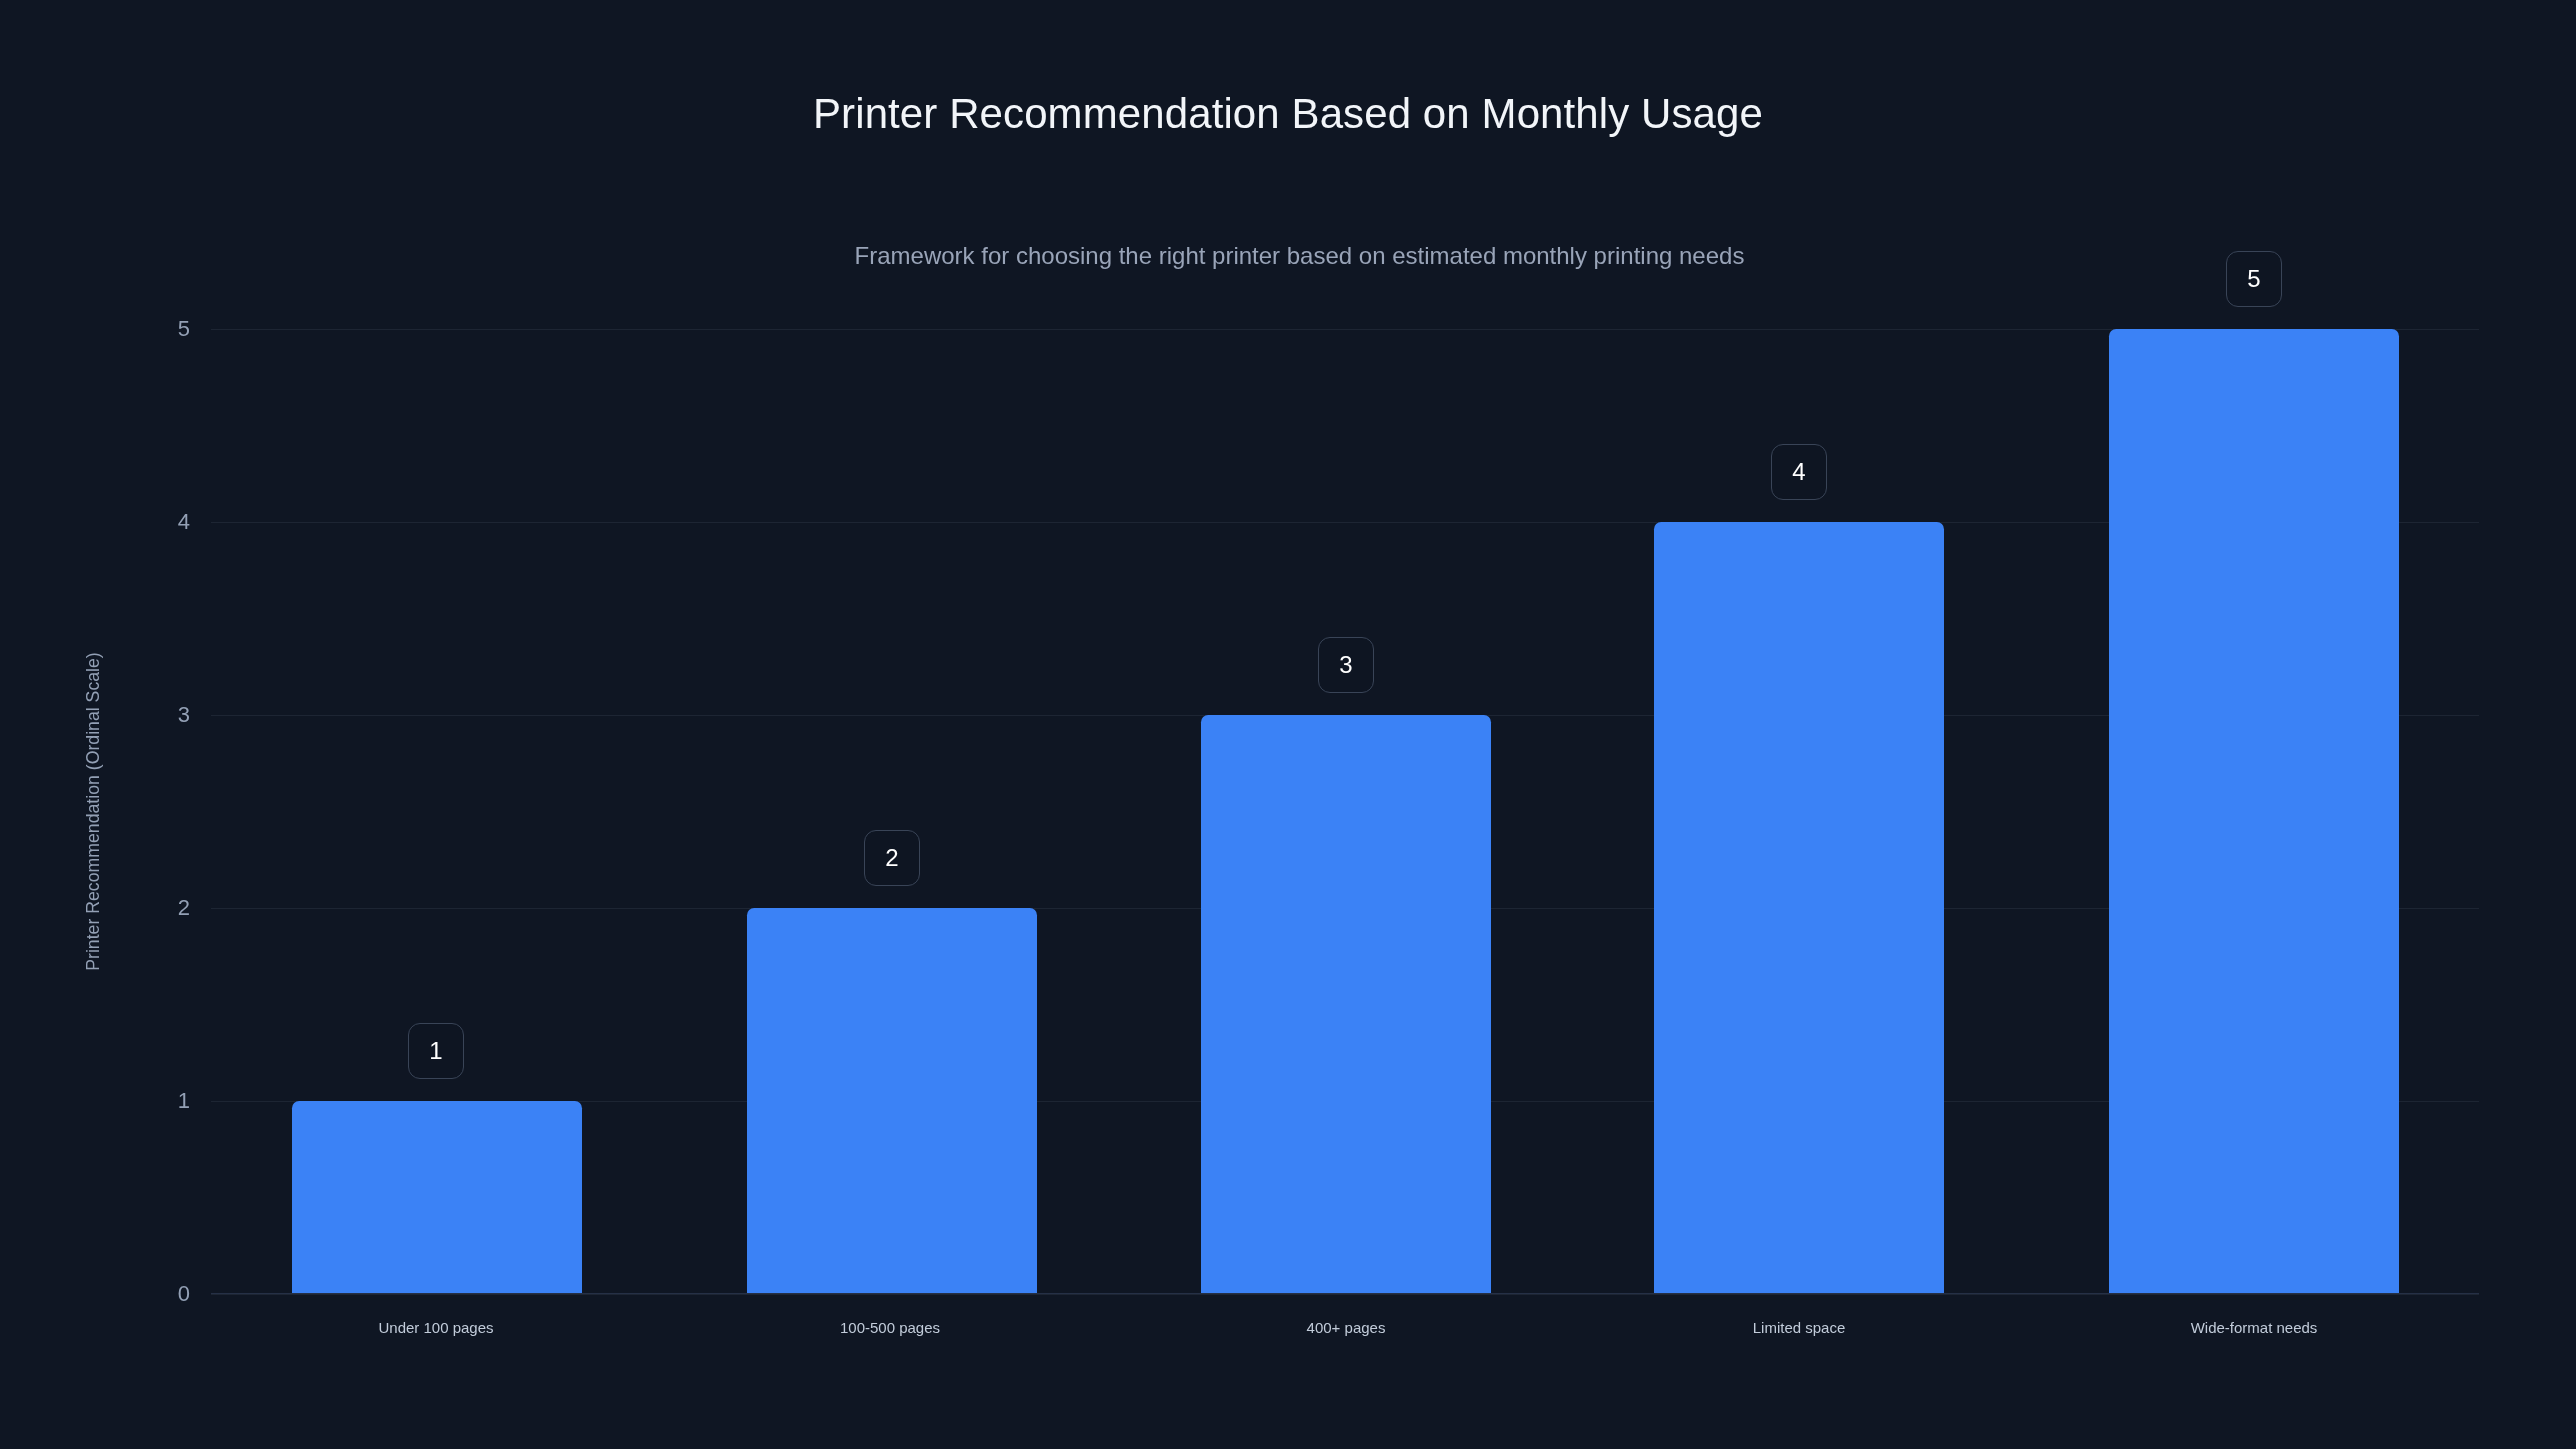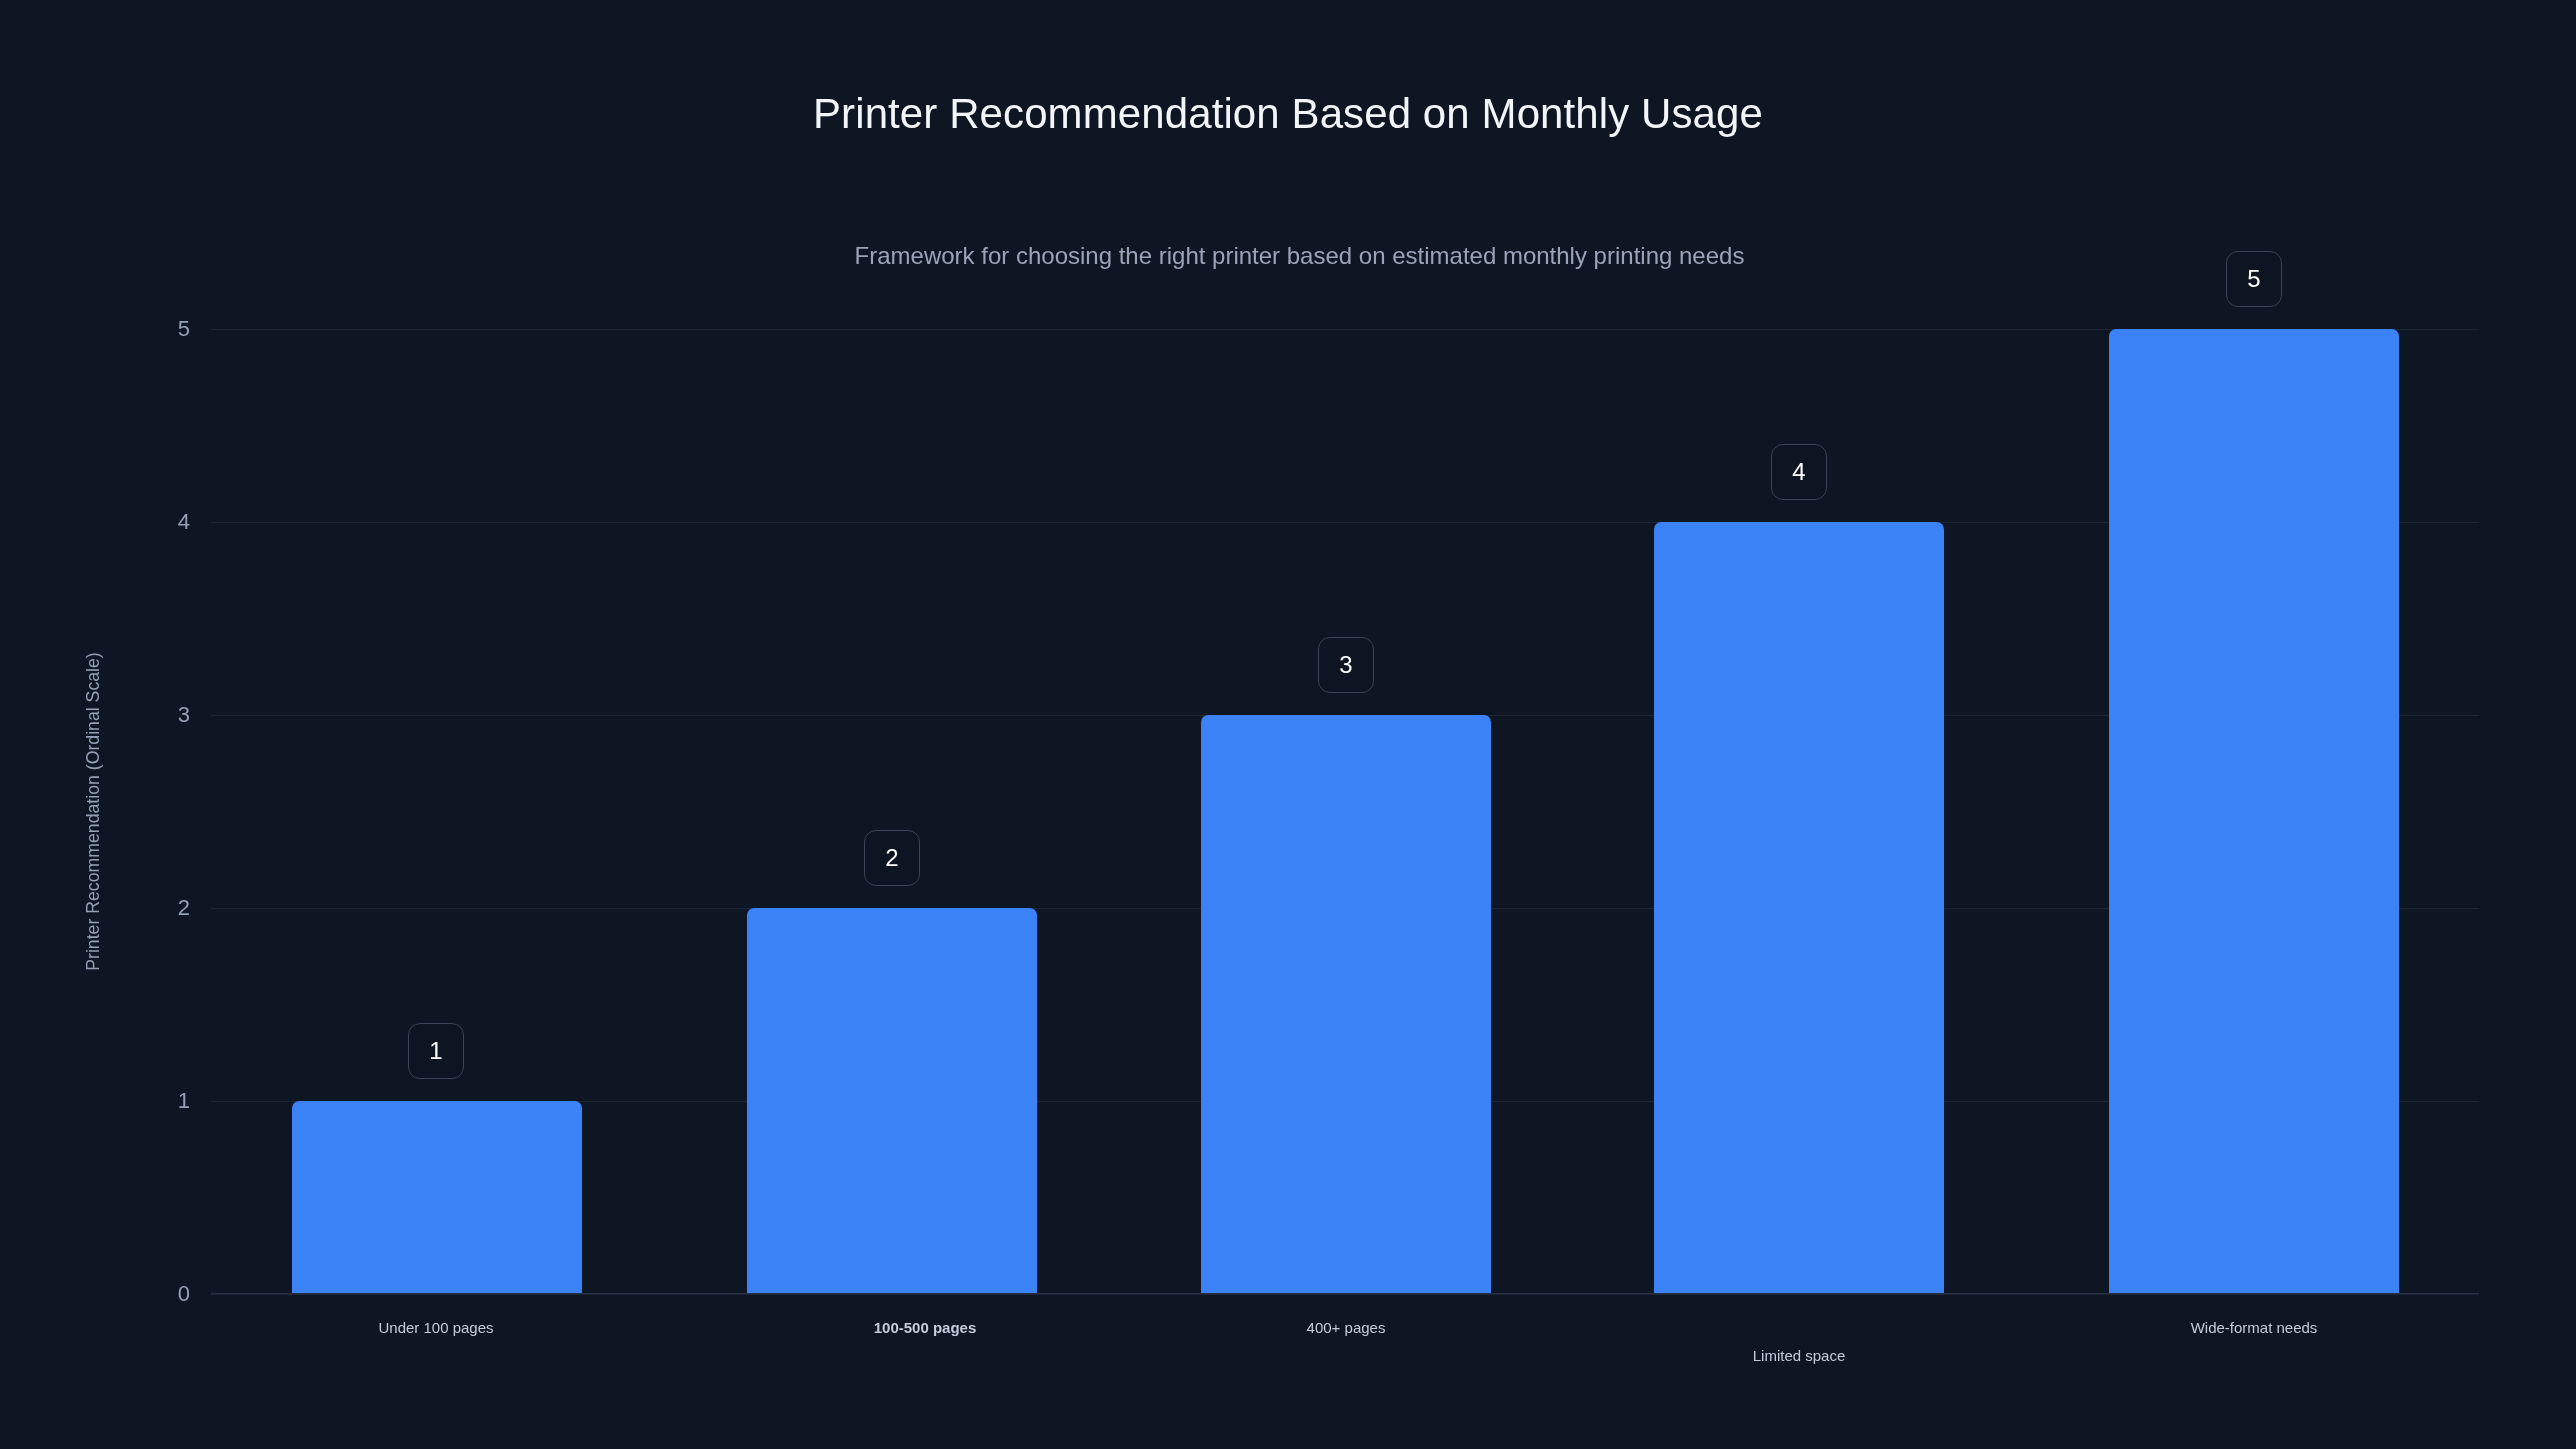--- a/index.html
+++ b/index.html
@@ -121,23 +121,23 @@
         <div class="bar" style="left: 536px; width: 290px; height: 386px; background: rgb(59, 130, 246);"></div>
         <div class="bar" style="left: 990px; width: 290px; height: 579px; background: rgb(59, 130, 246);"></div>
         <div class="bar" style="left: 1443px; width: 290px; height: 772px; background: rgb(59, 130, 246);"></div>
         <div class="bar" style="left: 1898px; width: 290px; height: 965px; background: rgb(59, 130, 246);"></div>
       </div>
     <div id="axis-baseline"></div>
   </div>
 
   <div id="x-labels">
       <div class="x-label" style="left: 436px;">Under 100 pages</div>
-      <div class="x-label" style="left: 925px; font-weight: bold;">100-500 pages</div>
+      <div class="x-label" style="left: 890px;">100-500 pages</div>
       <div class="x-label" style="left: 1346px;">400+ pages</div>
-      <div class="x-label" style="left: 1799px; margin-top: 28px;">Limited space</div>
+      <div class="x-label" style="left: 1799px;">Limited space</div>
       <div class="x-label" style="left: 2254px;">Wide-format needs</div>
     </div>
 
 <div class="value-badge" style="left: 408px; top: 1023px;">1</div>
     <div class="value-badge" style="left: 864px; top: 830px;">2</div>
     <div class="value-badge" style="left: 1318px; top: 637px;">3</div>
     <div class="value-badge" style="left: 1771px; top: 444px;">4</div>
     <div class="value-badge" style="left: 2226px; top: 251px;">5</div>
   </div>
 

